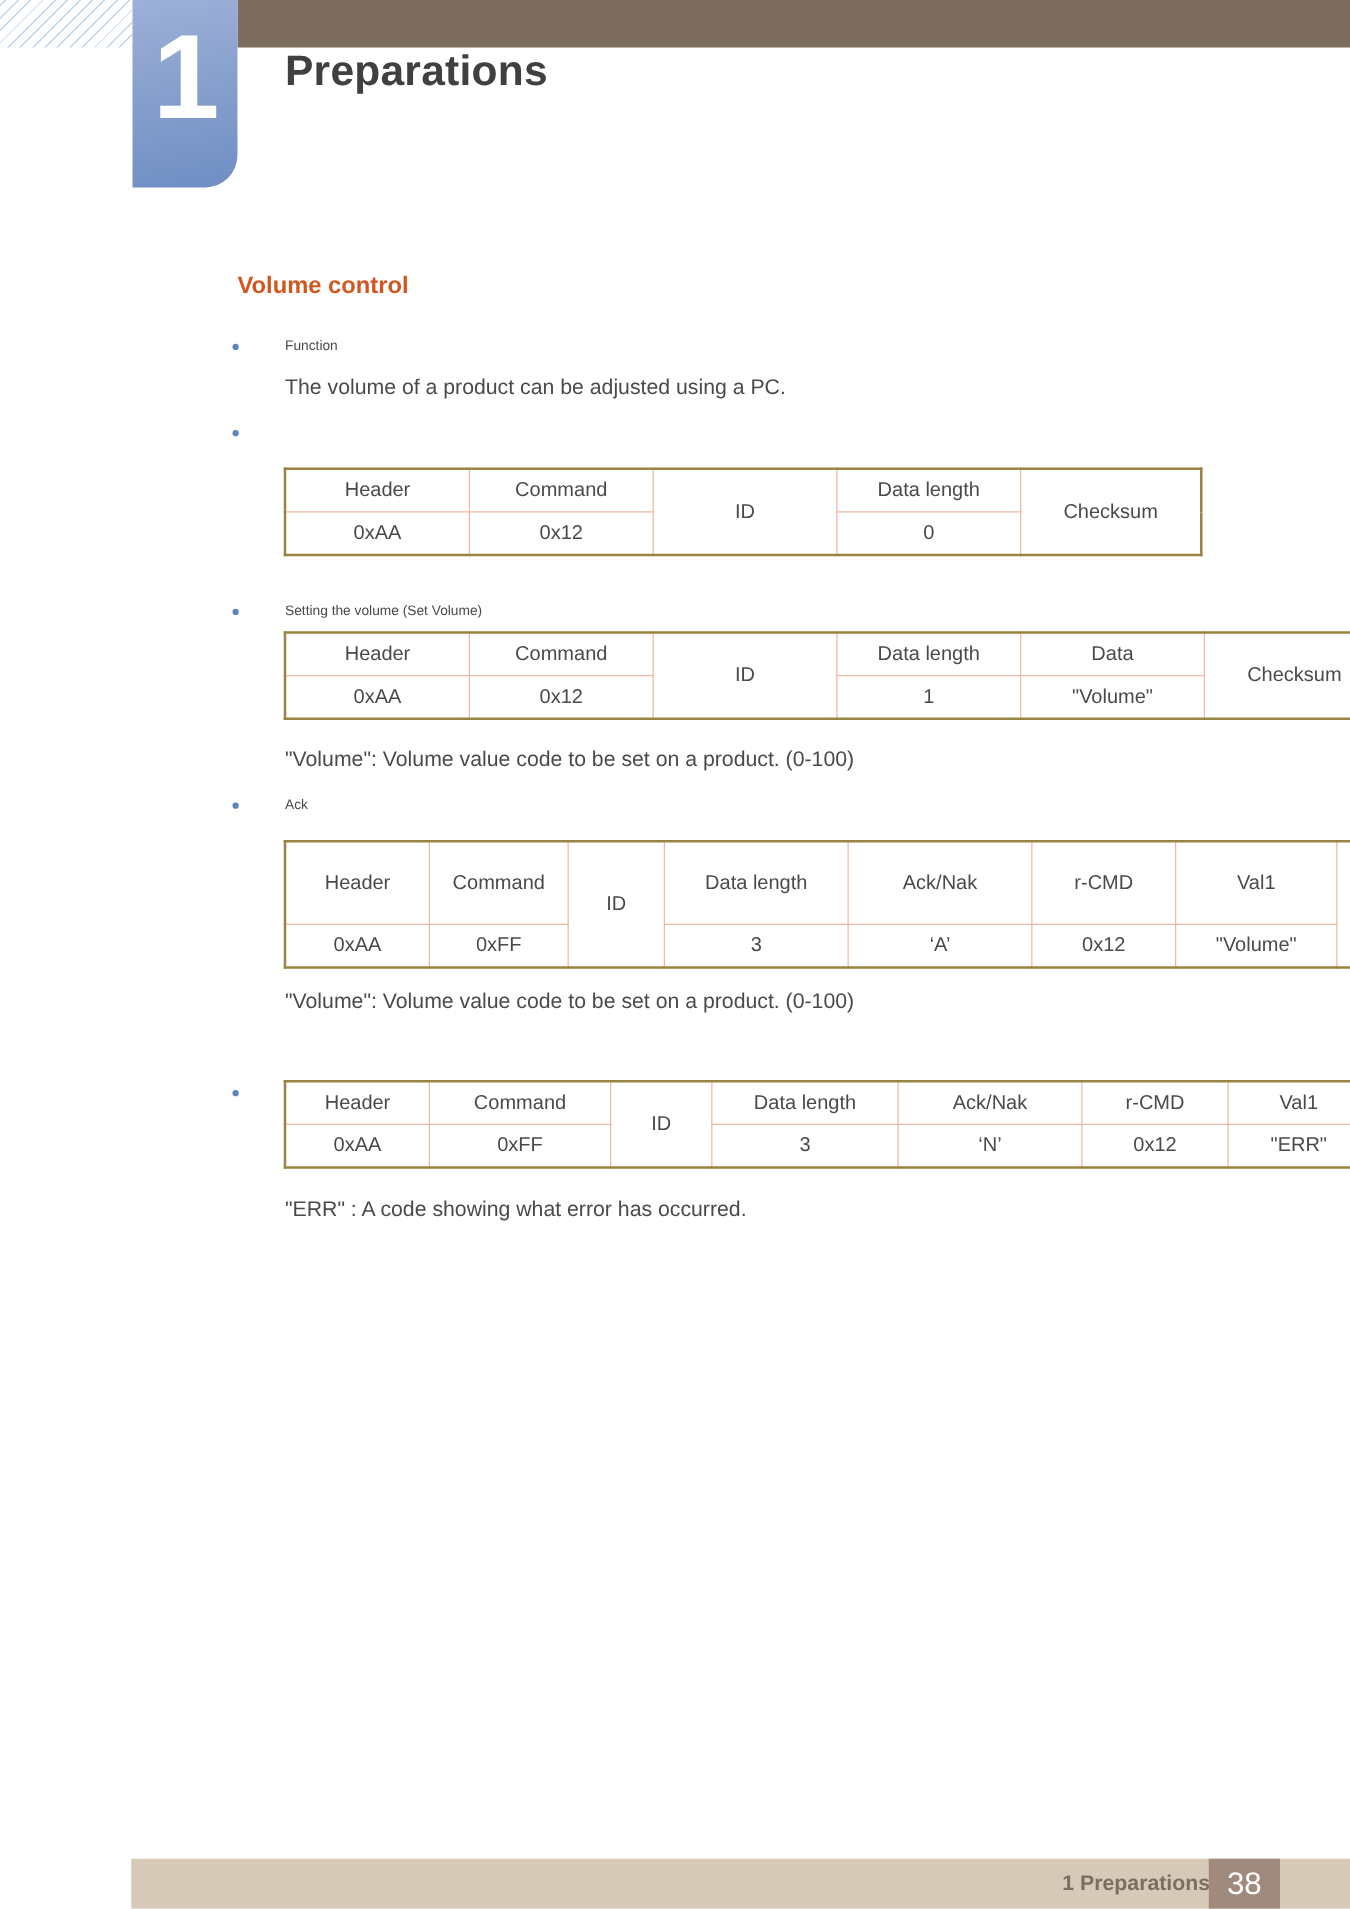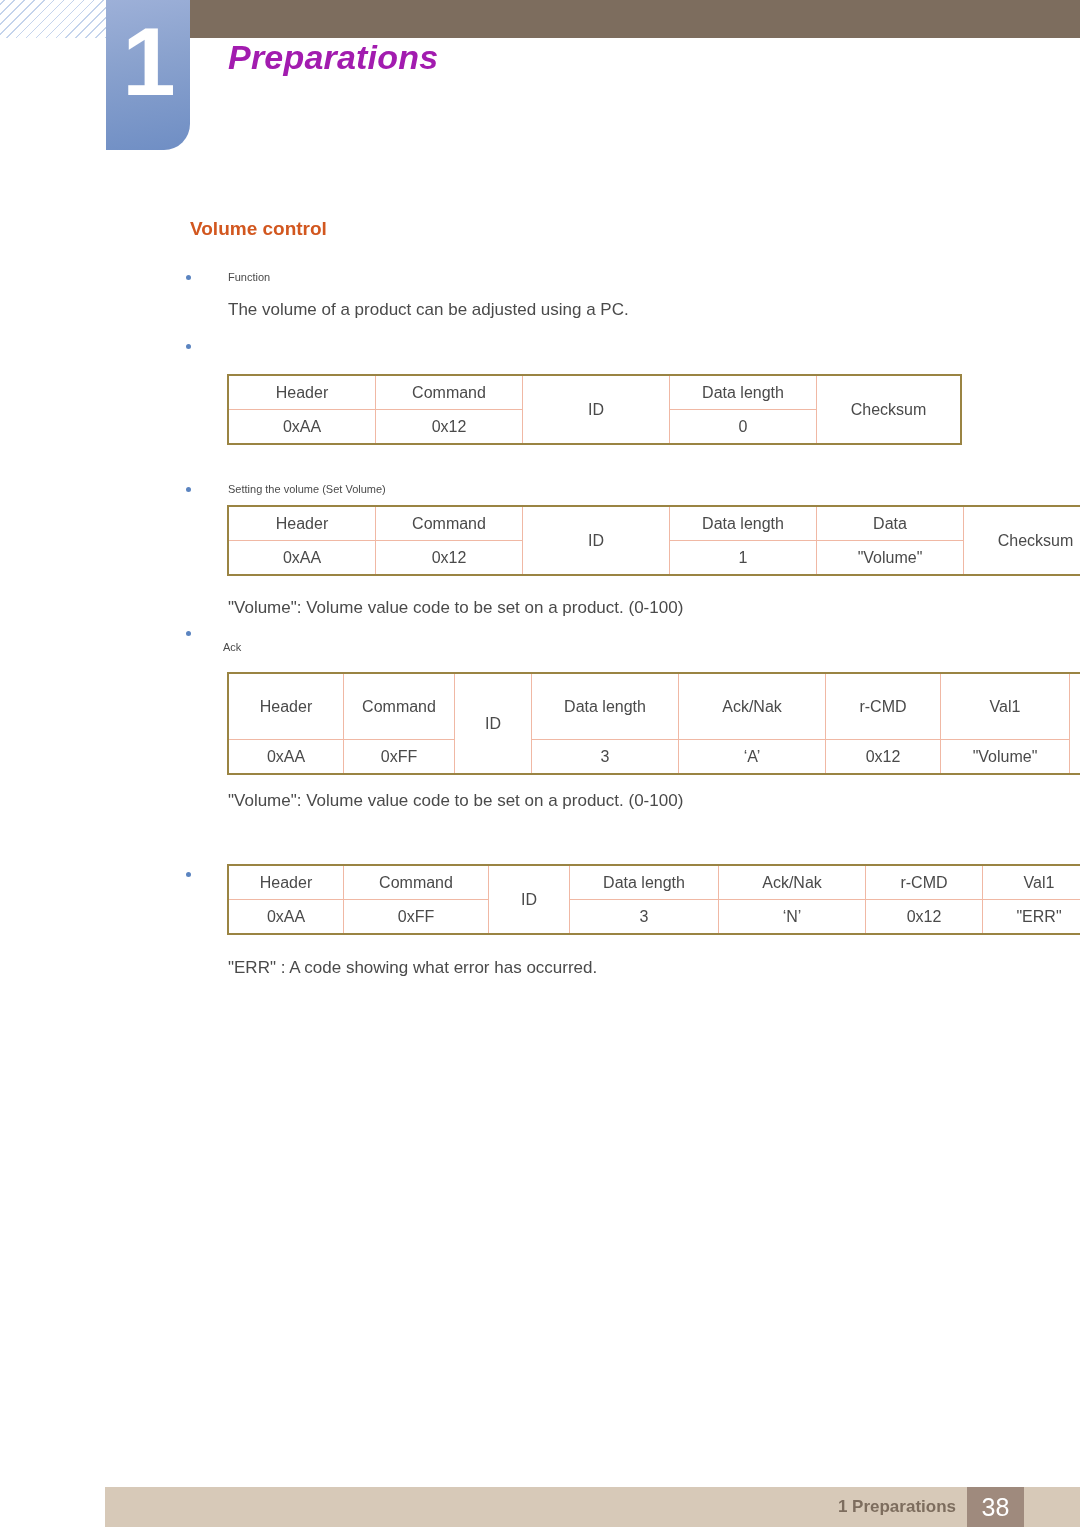--- a/index.html
+++ b/index.html
@@ -62,25 +62,24 @@
     font-size: 96px;
     font-weight: bold;
     line-height: 1;
     font-family: "Liberation Sans", sans-serif;
     letter-spacing: -2px;
   }
   .chapter-title {
     position: absolute;
     left: 228px;
     top: 38px;
-    color: #a21caf;
+    color: #404040;
     font-size: 34px;
     font-weight: bold;
     letter-spacing: 0.2px;
-    font-style: italic;
   }
 
   
   .content {
     position: absolute;
     left: 0;
     top: 160px;
     width: 1080px;
   }
   .section-title {
@@ -154,21 +153,21 @@
   }
   .footer-bar {
     position: absolute;
     left: 0; top: 0;
     width: 975px;
     height: 40px;
     background: #d7c9b8;
   }
   .footer-label {
     position: absolute;
-    right: 124px;
+    right: 112px;
     top: 10px;
     color: #7d6d5e;
     font-size: 17px;
     font-weight: bold;
     white-space: nowrap;
     text-align: center;
   }
   .footer-page {
     position: absolute;
     left: 862px;
@@ -245,21 +244,21 @@
       <td>0xAA</td>
       <td>0x12</td>
       <td>1</td>
       <td>"Volume"</td>
     </tr>
   </tbody>
     </table>
 
   <div class="plain-text" style="top:437px;">"Volume": Volume value code to be set on a product. (0-100)</div>
 
-  <div class="bullet-row" style="top:462px;flex-direction:column;">
+  <div class="bullet-row" style="top:473px;">
     <span class="bullet-dot"></span>
     <span class="bullet-text">Ack</span>
   </div>
 
   <table class="proto-table" style="left:227px; top:512px; width:755px;">
     <tbody>
         <tr class="row-head">
       <td style="width:86px; height:65px;">Header</td>
       <td class="wrap" style="width:82px; height:65px;">Command</td>
       <td rowspan="2" style="width:48px;">ID</td>

